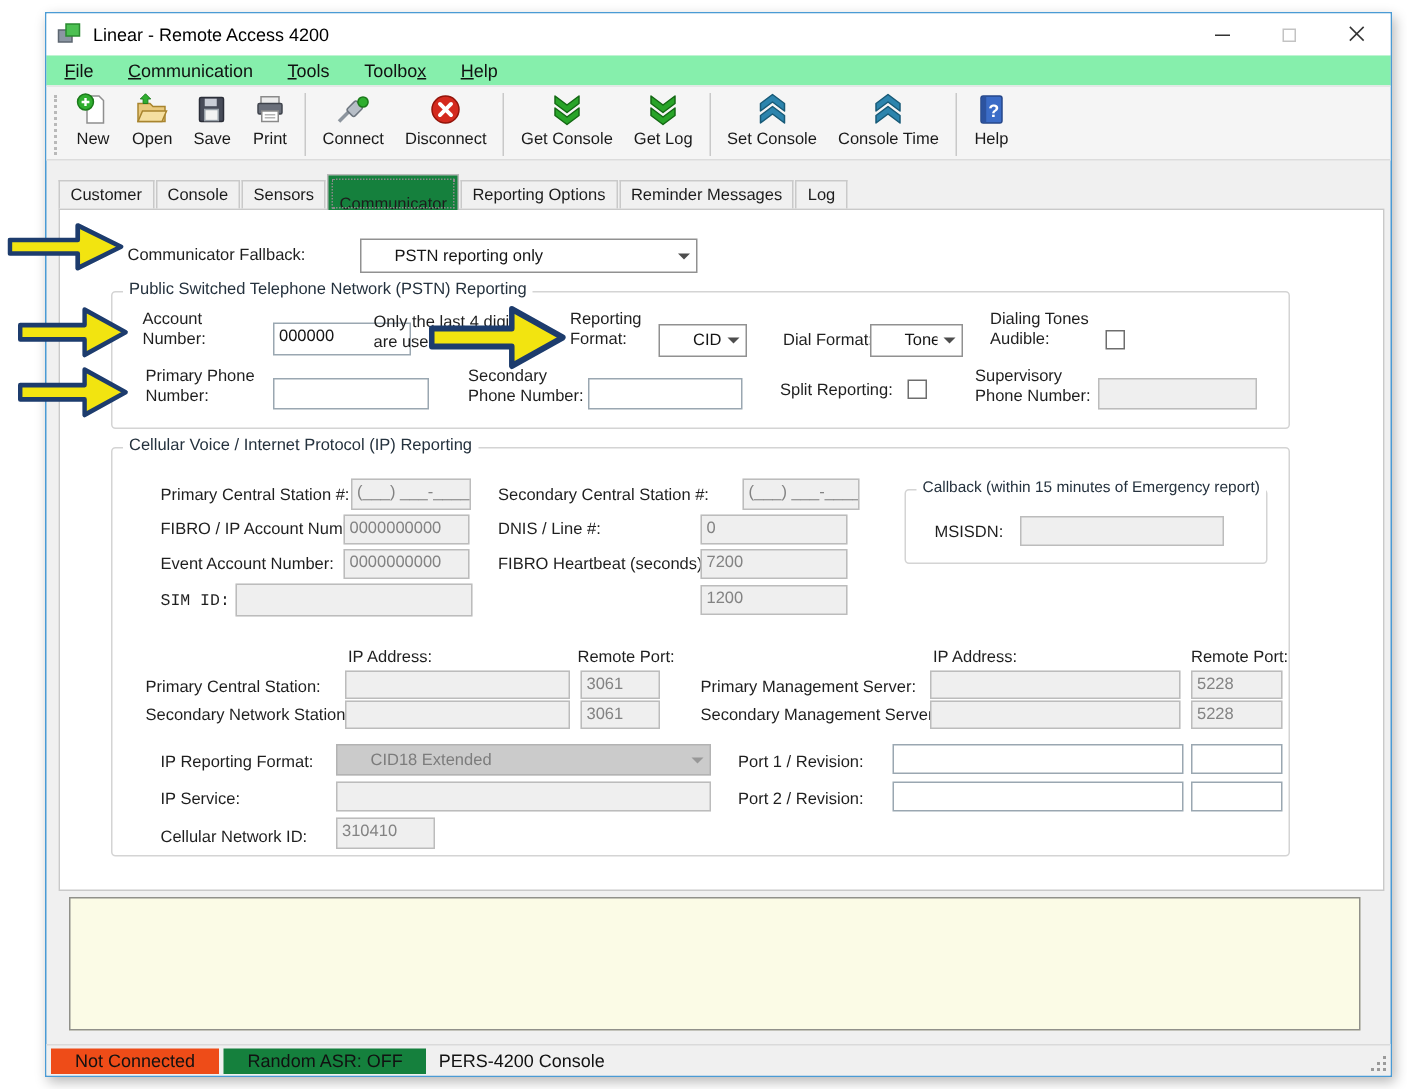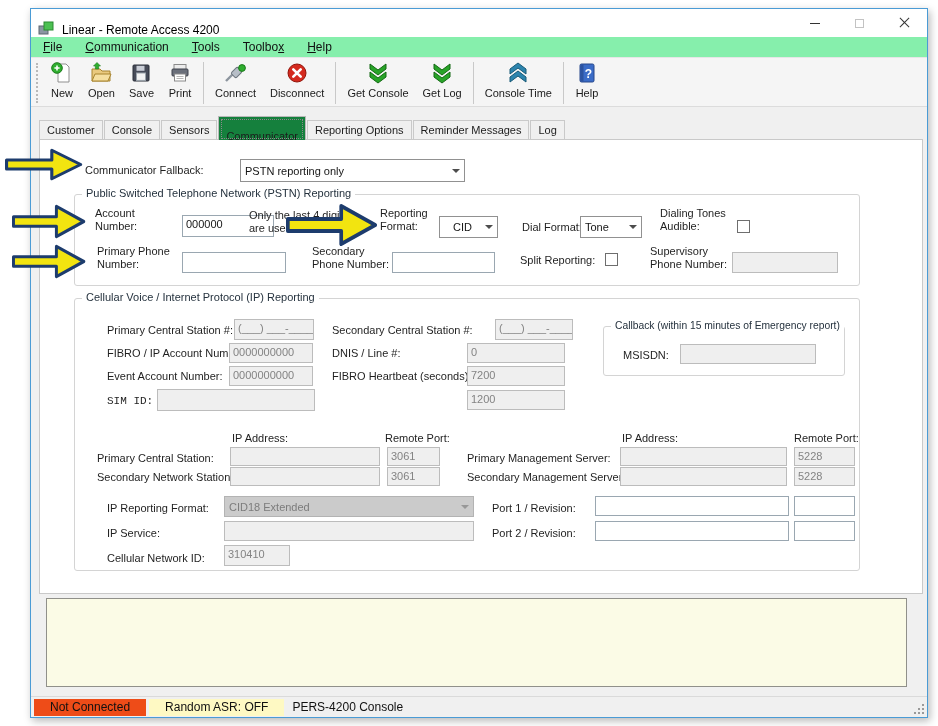--- a/index.html
+++ b/index.html
@@ -2,21 +2,21 @@
 <html><head>
 <meta charset="utf-8">
 <style>
   html,body{margin:0;padding:0;background:#fff;}
   *{box-sizing:border-box;}
   .page{position:relative;width:938px;height:726px;background:#ffffff;overflow:hidden;
         font-family:"Liberation Sans",sans-serif;}
   .window{position:absolute;left:30px;top:8px;width:898px;height:710px;background:#f0f0f0;
           border:1px solid #4a9bd5;box-shadow:2px 3px 8px rgba(0,0,0,.28);}
   
-  .titlebar{position:absolute;left:0;top:0;width:100%;height:28px;background:#ffffff;display:flex;align-items:flex-end;}
+  .titlebar{position:absolute;left:0;top:0;width:100%;height:28px;background:#ffffff;display:flex;align-items:center;}
   .appicon{margin-left:7px;flex:0 0 auto;}
   .title{margin-left:8px;font-size:12px;color:#000;}
   .winbtns{position:absolute;right:0;top:0;height:28px;display:flex;}
   .winbtn{width:45px;height:28px;display:flex;align-items:center;justify-content:center;position:relative;}
   .glyph-min{width:10px;height:1px;background:#333;}
   .glyph-max{width:9px;height:9px;border:1px solid #c3c3c3;}
   .glyph-x1,.glyph-x2{position:absolute;width:13px;height:1px;background:#333;left:16px;top:13px;}
   .glyph-x1{transform:rotate(45deg);} .glyph-x2{transform:rotate(-45deg);}
   
   .menubar{position:absolute;left:0;top:28px;width:100%;height:20px;background:#86efac;display:flex;align-items:center;padding-left:5px;}
@@ -36,38 +36,38 @@
   .tab.active{background:#15803d;height:24px;padding-top:13px;z-index:3;border-color:#b9b9b9;}
   .tab.active::after{content:"";position:absolute;left:2px;top:2px;right:2px;bottom:1px;border:1px dotted #8a8a8a;}
   
   .tabpanel{position:absolute;left:8px;top:130px;width:884px;height:455px;background:#ffffff;
             border:1px solid #c9c9c9;z-index:2;}
   .lbl{position:absolute;font-size:11px;line-height:13px;color:#1f1f1f;white-space:pre-line;}
   .tb{position:absolute;background:#ffffff;border:1px solid #9aa7b1;font-size:11px;color:#151515;
       padding:2px 3px 0 3px;overflow:hidden;white-space:nowrap;}
   .tb.dis{background:#efefef;border-color:#bcbcbc;color:#838383;}
   .combo{position:absolute;background:#ffffff;border:1px solid #919191;display:flex;align-items:center;
-         font-size:11px;color:#151515;padding-left:4px;}
+         font-size:11px;color:#151515;padding-left:22px;}
   .combo .cval{flex:1 1 auto;overflow:hidden;white-space:nowrap;}
   .combo .cbtn{flex:0 0 16px;height:100%;display:flex;align-items:center;justify-content:center;}
   .combo .cbtn::after{content:"";width:0;height:0;border-left:4px solid transparent;border-right:4px solid transparent;border-top:4px solid #4d4d4d;}
   .combo.dis{background:#cbcbcb;border-color:#b3b3b3;color:#7c7c7c;}
   .combo.dis .cbtn::after{border-top-color:#989898;}
   .chk{position:absolute;width:13px;height:13px;background:#fff;border:1px solid #6e6e6e;}
   .grp{position:absolute;border:1px solid #d4d4d4;border-radius:3px;}
   .grp-title{position:absolute;background:#ffffff;padding:0 4px;font-size:11px;color:#25323e;white-space:nowrap;z-index:1;}
   .grp-title.small{font-size:10.3px;}
   
   .notebox{position:absolute;left:15px;top:589px;width:861px;height:89px;background:#fbfbe6;border:1px solid #90908a;}
   
   .statusbar{position:absolute;left:0;bottom:0;width:100%;height:21px;background:#f0f0f0;border-top:1px solid #dadada;
              display:flex;align-items:center;font-size:12px;color:#111;}
   .chip{height:17px;line-height:17px;padding:0 16px;margin-left:3px;}
   .chip-conn{background:#ee4c18;}
-  .chip-asr{background:#fef9c3;}
+  .chip-asr{background:#15803d;}
   .sb-text{margin-left:8px;}
   .grip{position:absolute;right:2px;bottom:2px;width:12px;height:12px;}
   .grip::after{content:"";position:absolute;width:2px;height:2px;background:#9a9a9a;right:1px;bottom:1px;
     box-shadow:-4px 0 #9a9a9a,-8px 0 #9a9a9a,0 -4px #9a9a9a,-4px -4px #9a9a9a,0 -8px #9a9a9a;}
   
   .arrow{position:absolute;z-index:50;}
 </style>
 </head>
 <body>
 
@@ -174,20 +174,27 @@
         <span>Get Log</span>
       </div>
 
       <div class="tsep"></div>
 
       <div class="titem">
         <svg width="24" height="24" viewBox="0 0 24 24">
           <polygon points="4,21 12,15 20,21 20,16 12,10 4,16" fill="#2c84ad" stroke="#185a77" stroke-linejoin="round"></polygon>
           <polygon points="4,13 12,7 20,13 20,8 12,2 4,8" fill="#2c84ad" stroke="#185a77" stroke-linejoin="round"></polygon>
         </svg>
+        <span>Set Console</span>
+      </div>
+      <div class="titem">
+        <svg width="24" height="24" viewBox="0 0 24 24">
+          <polygon points="4,21 12,15 20,21 20,16 12,10 4,16" fill="#2c84ad" stroke="#185a77" stroke-linejoin="round"></polygon>
+          <polygon points="4,13 12,7 20,13 20,8 12,2 4,8" fill="#2c84ad" stroke="#185a77" stroke-linejoin="round"></polygon>
+        </svg>
         <span>Console Time</span>
       </div>
 
       <div class="tsep"></div>
 
       <div class="titem">
         <svg width="24" height="24" viewBox="0 0 24 24">
           <rect x="5" y="3" width="14" height="18" rx="1.5" fill="#3b6cc7" stroke="#26478a"></rect>
           <rect x="5.5" y="3.5" width="3" height="17" fill="#2c53a0"></rect>
           <text x="13.5" y="17" font-size="12" font-weight="bold" fill="#ffffff" text-anchor="middle" font-family="Liberation Sans, sans-serif">?</text>

